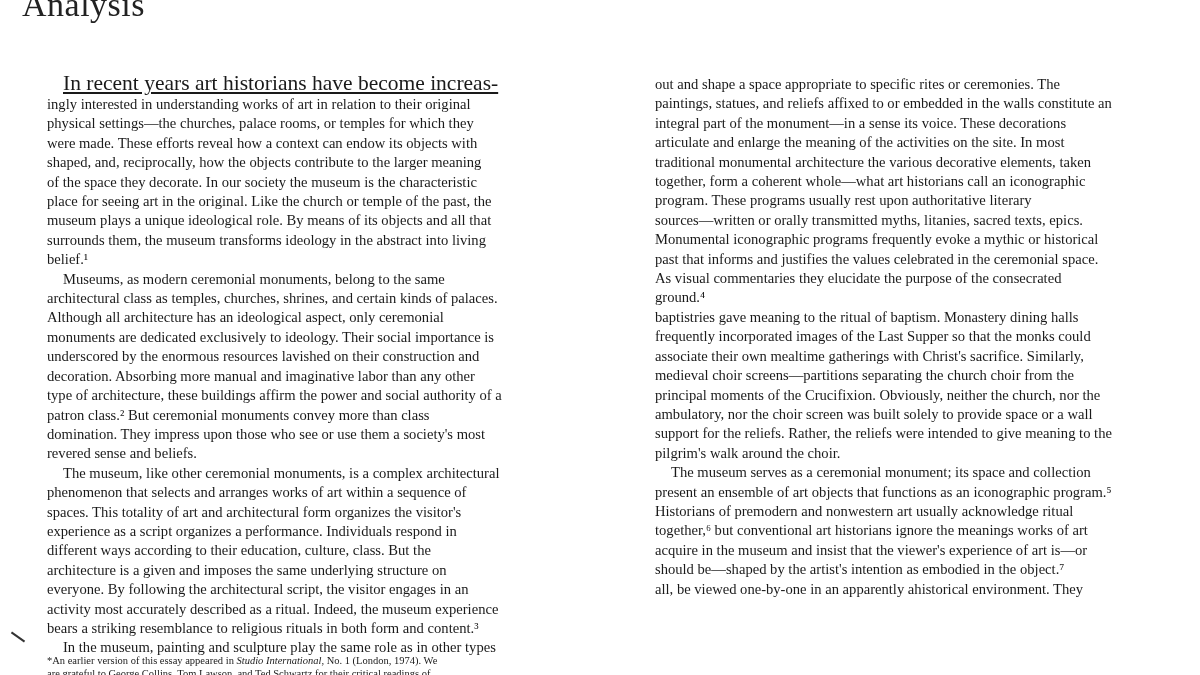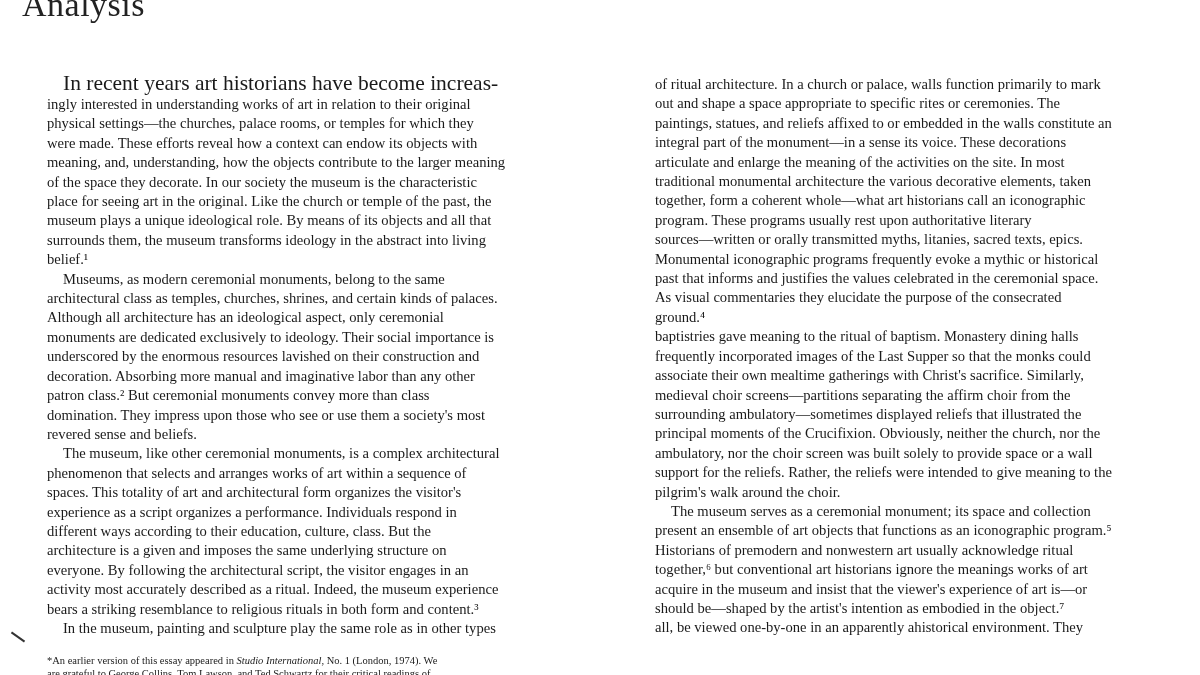--- a/index.html
+++ b/index.html
@@ -10,89 +10,88 @@
   .title {
     position:absolute; left:22px; top:-14px; font-size:34px; letter-spacing:0.5px; color:#222;
     font-weight:normal;
   }
   .title sup { font-size:12px; vertical-align:top; position:relative; top:6px; }
   .col { position:absolute; font-size:14.6px; line-height:19.4px; }
   .col-left { left:47px; top:71px; width:505px; }
   .col-right { left:655px; top:75px; width:505px; }
   .col .line { white-space:nowrap; display:block; }
   .indent { padding-left:16px; }
-  .lead { font-size:21.5px; line-height:24px; padding-left:16px; display:block; white-space:nowrap; }
+  .lead { font-size:21.5px; line-height:24px; padding-left:16px; display:block; white-space:nowrap;text-decoration:underline; }
   .footnote {
     position:absolute; left:47px; top:654px; width:520px; font-size:10.5px; line-height:13px;
     white-space:nowrap;
   }
   .footnote i { font-style:italic; }
   .mark { position:absolute; left:10px; top:636px; width:16px; height:2px; background:#333; transform:rotate(35deg); }
 </style>
 </head>
 <body>
 
 <div class="title">
   <span>Analysis</span><sup>*</sup>
 </div>
 
 <div class="col col-left">
   <span class="lead">In recent years art historians have become increas-</span>
   <div id="left-lines">
       <span class="line">ingly interested in understanding works of art in relation to their original</span>
       <span class="line">physical settings—the churches, palace rooms, or temples for which they</span>
       <span class="line">were made. These efforts reveal how a context can endow its objects with</span>
-      <span class="line">meaning, and, understanding, how the objects contribute to the larger meaning</span>
+      <span class="line">shaped, and, reciprocally, how the objects contribute to the larger meaning</span>
       <span class="line">of the space they decorate. In our society the museum is the characteristic</span>
       <span class="line">place for seeing art in the original. Like the church or temple of the past, the</span>
       <span class="line">museum plays a unique ideological role. By means of its objects and all that</span>
       <span class="line">surrounds them, the museum transforms ideology in the abstract into living</span>
       <span class="line">belief.¹</span>
       <span class="line indent">Museums, as modern ceremonial monuments, belong to the same</span>
       <span class="line">architectural class as temples, churches, shrines, and certain kinds of palaces.</span>
       <span class="line">Although all architecture has an ideological aspect, only ceremonial</span>
       <span class="line">monuments are dedicated exclusively to ideology. Their social importance is</span>
       <span class="line">underscored by the enormous resources lavished on their construction and</span>
       <span class="line">decoration. Absorbing more manual and imaginative labor than any other</span>
+      <span class="line">type of architecture, these buildings affirm the power and social authority of a</span>
       <span class="line">patron class.² But ceremonial monuments convey more than class</span>
       <span class="line">domination. They impress upon those who see or use them a society's most</span>
       <span class="line">revered sense and beliefs.</span>
       <span class="line indent">The museum, like other ceremonial monuments, is a complex architectural</span>
       <span class="line">phenomenon that selects and arranges works of art within a sequence of</span>
       <span class="line">spaces. This totality of art and architectural form organizes the visitor's</span>
       <span class="line">experience as a script organizes a performance. Individuals respond in</span>
       <span class="line">different ways according to their education, culture, class. But the</span>
       <span class="line">architecture is a given and imposes the same underlying structure on</span>
       <span class="line">everyone. By following the architectural script, the visitor engages in an</span>
       <span class="line">activity most accurately described as a ritual. Indeed, the museum experience</span>
       <span class="line">bears a striking resemblance to religious rituals in both form and content.³</span>
       <span class="line indent">In the museum, painting and sculpture play the same role as in other types</span>
     </div>
 </div>
 
 <div class="col col-right">
   <div id="right-lines">
-      <span class="line">of ritual architecture. In a church or palace, walls function primarily to mark</span>
       <span class="line">out and shape a space appropriate to specific rites or ceremonies. The</span>
       <span class="line">paintings, statues, and reliefs affixed to or embedded in the walls constitute an</span>
       <span class="line">integral part of the monument—in a sense its voice. These decorations</span>
       <span class="line">articulate and enlarge the meaning of the activities on the site. In most</span>
       <span class="line">traditional monumental architecture the various decorative elements, taken</span>
       <span class="line">together, form a coherent whole—what art historians call an iconographic</span>
       <span class="line">program. These programs usually rest upon authoritative literary</span>
       <span class="line">sources—written or orally transmitted myths, litanies, sacred texts, epics.</span>
       <span class="line">Monumental iconographic programs frequently evoke a mythic or historical</span>
       <span class="line">past that informs and justifies the values celebrated in the ceremonial space.</span>
       <span class="line">As visual commentaries they elucidate the purpose of the consecrated</span>
       <span class="line">ground.⁴</span>
       <span class="line">baptistries gave meaning to the ritual of baptism. Monastery dining halls</span>
       <span class="line">frequently incorporated images of the Last Supper so that the monks could</span>
       <span class="line">associate their own mealtime gatherings with Christ's sacrifice. Similarly,</span>
-      <span class="line">medieval choir screens—partitions separating the affirm choir from the</span>
-      <span class="line">surrounding ambulatory—sometimes displayed reliefs that illustrated the</span>
+      <span class="line">medieval choir screens—partitions separating the church choir from the</span>
       <span class="line">principal moments of the Crucifixion. Obviously, neither the church, nor the</span>
       <span class="line">ambulatory, nor the choir screen was built solely to provide space or a wall</span>
       <span class="line">support for the reliefs. Rather, the reliefs were intended to give meaning to the</span>
       <span class="line">pilgrim's walk around the choir.</span>
       <span class="line indent">The museum serves as a ceremonial monument; its space and collection</span>
       <span class="line">present an ensemble of art objects that functions as an iconographic program.⁵</span>
       <span class="line">Historians of premodern and nonwestern art usually acknowledge ritual</span>
       <span class="line">together,⁶ but conventional art historians ignore the meanings works of art</span>
       <span class="line">acquire in the museum and insist that the viewer's experience of art is—or</span>
       <span class="line">should be—shaped by the artist's intention as embodied in the object.⁷</span>

